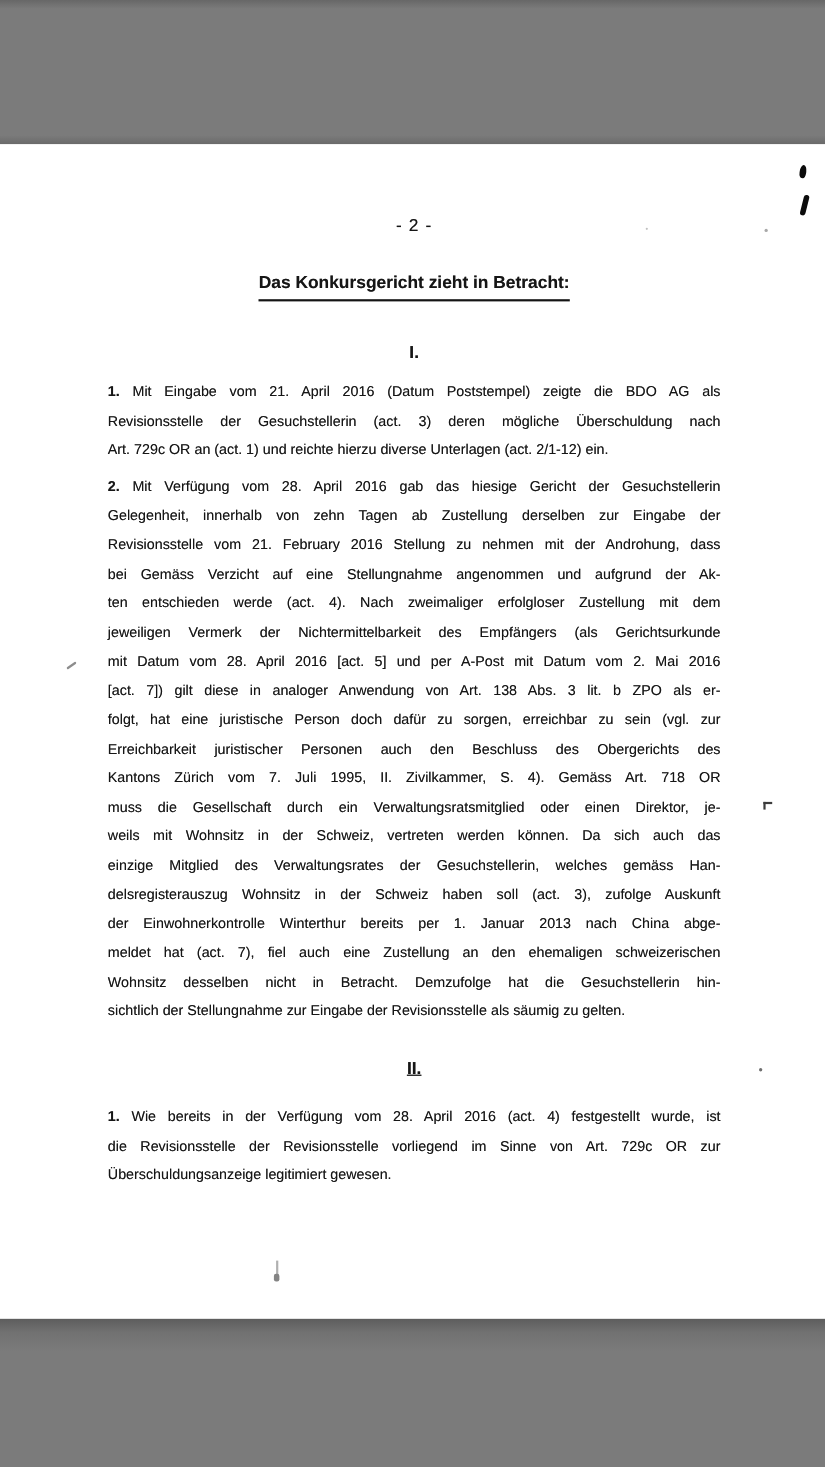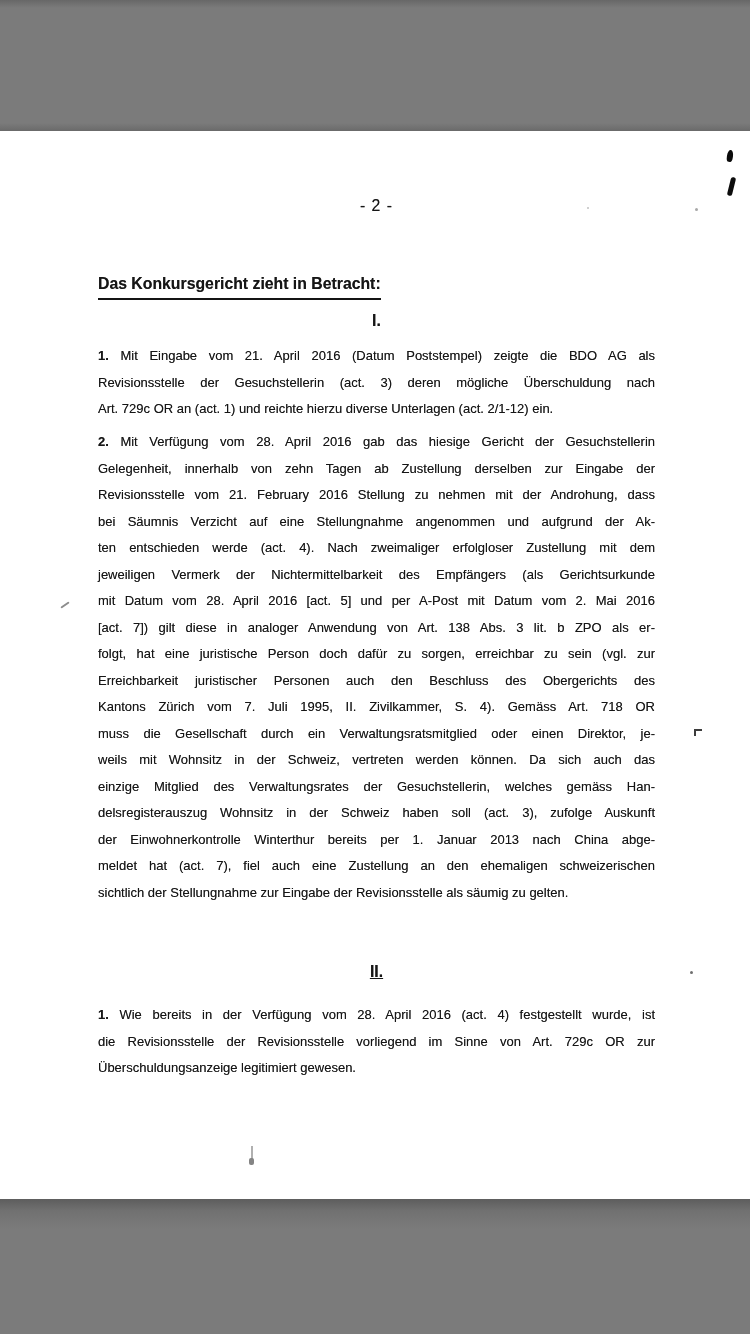--- a/index.html
+++ b/index.html
@@ -42,22 +42,21 @@
     width: 557px;
     font-size: 15.8px;
     line-height: 26.5px;
     text-align: center;
     letter-spacing: 1px;
   }
   .heading-wrap {
     position: absolute;
     left: 98px; top: 114px;
     width: 557px;
-    text-align: left;
-    margin-top: 26px;
+    text-align: center;
   }
   .heading {
     display: inline-block;
     font-size: 15.8px;
     line-height: 26.5px;
     font-weight: bold;
     border-bottom: 2px solid #141414;
     padding-bottom: 0px;
   }
   .section-label {
@@ -132,34 +131,35 @@
     <div class="para p11">
         <div class="textline"><span class="pfx">1.</span> Mit Eingabe vom 21. April 2016 (Datum Poststempel) zeigte die BDO AG als</div>
         <div class="textline">Revisionsstelle der Gesuchstellerin (act. 3) deren mögliche Überschuldung nach</div>
         <div class="textline last">Art. 729c OR an (act. 1) und reichte hierzu diverse Unterlagen (act. 2/1-12) ein.</div>
       </div>
 
     <div class="para p12">
         <div class="textline"><span class="pfx">2.</span> Mit Verfügung vom 28. April 2016 gab das hiesige Gericht der Gesuchstellerin</div>
         <div class="textline">Gelegenheit, innerhalb von zehn Tagen ab Zustellung derselben zur Eingabe der</div>
         <div class="textline">Revisionsstelle vom 21. February 2016 Stellung zu nehmen mit der Androhung, dass</div>
-        <div class="textline">bei Säumnis Verzicht auf eine Stellungnahme angenommen und aufgrund der Ak-</div>
+        <div class="textline">bei Gemäss Verzicht auf eine Stellungnahme angenommen und aufgrund der Ak-</div>
         <div class="textline">ten entschieden werde (act. 4). Nach zweimaliger erfolgloser Zustellung mit dem</div>
         <div class="textline">jeweiligen Vermerk der Nichtermittelbarkeit des Empfängers (als Gerichtsurkunde</div>
         <div class="textline">mit Datum vom 28. April 2016 [act. 5] und per A-Post mit Datum vom 2. Mai 2016</div>
         <div class="textline">[act. 7]) gilt diese in analoger Anwendung von Art. 138 Abs. 3 lit. b ZPO als er-</div>
         <div class="textline">folgt, hat eine juristische Person doch dafür zu sorgen, erreichbar zu sein (vgl. zur</div>
         <div class="textline">Erreichbarkeit juristischer Personen auch den Beschluss des Obergerichts des</div>
         <div class="textline">Kantons Zürich vom 7. Juli 1995, II. Zivilkammer, S. 4). Gemäss Art. 718 OR</div>
         <div class="textline">muss die Gesellschaft durch ein Verwaltungsratsmitglied oder einen Direktor, je-</div>
         <div class="textline">weils mit Wohnsitz in der Schweiz, vertreten werden können. Da sich auch das</div>
         <div class="textline">einzige Mitglied des Verwaltungsrates der Gesuchstellerin, welches gemäss Han-</div>
         <div class="textline">delsregisterauszug Wohnsitz in der Schweiz haben soll (act. 3), zufolge Auskunft</div>
         <div class="textline">der Einwohnerkontrolle Winterthur bereits per 1. Januar 2013 nach China abge-</div>
         <div class="textline">meldet hat (act. 7), fiel auch eine Zustellung an den ehemaligen schweizerischen</div>
+        <div class="textline">Wohnsitz desselben nicht in Betracht. Demzufolge hat die Gesuchstellerin hin-</div>
         <div class="textline last">sichtlich der Stellungnahme zur Eingabe der Revisionsstelle als säumig zu gelten.</div>
       </div>
 
     <div class="section-label sec2 centered">II.</div>
 
     <div class="para p21">
         <div class="textline"><span class="pfx">1.</span> Wie bereits in der Verfügung vom 28. April 2016 (act. 4) festgestellt wurde, ist</div>
         <div class="textline">die Revisionsstelle der Revisionsstelle vorliegend im Sinne von Art. 729c OR zur</div>
         <div class="textline last">Überschuldungsanzeige legitimiert gewesen.</div>
       </div>

